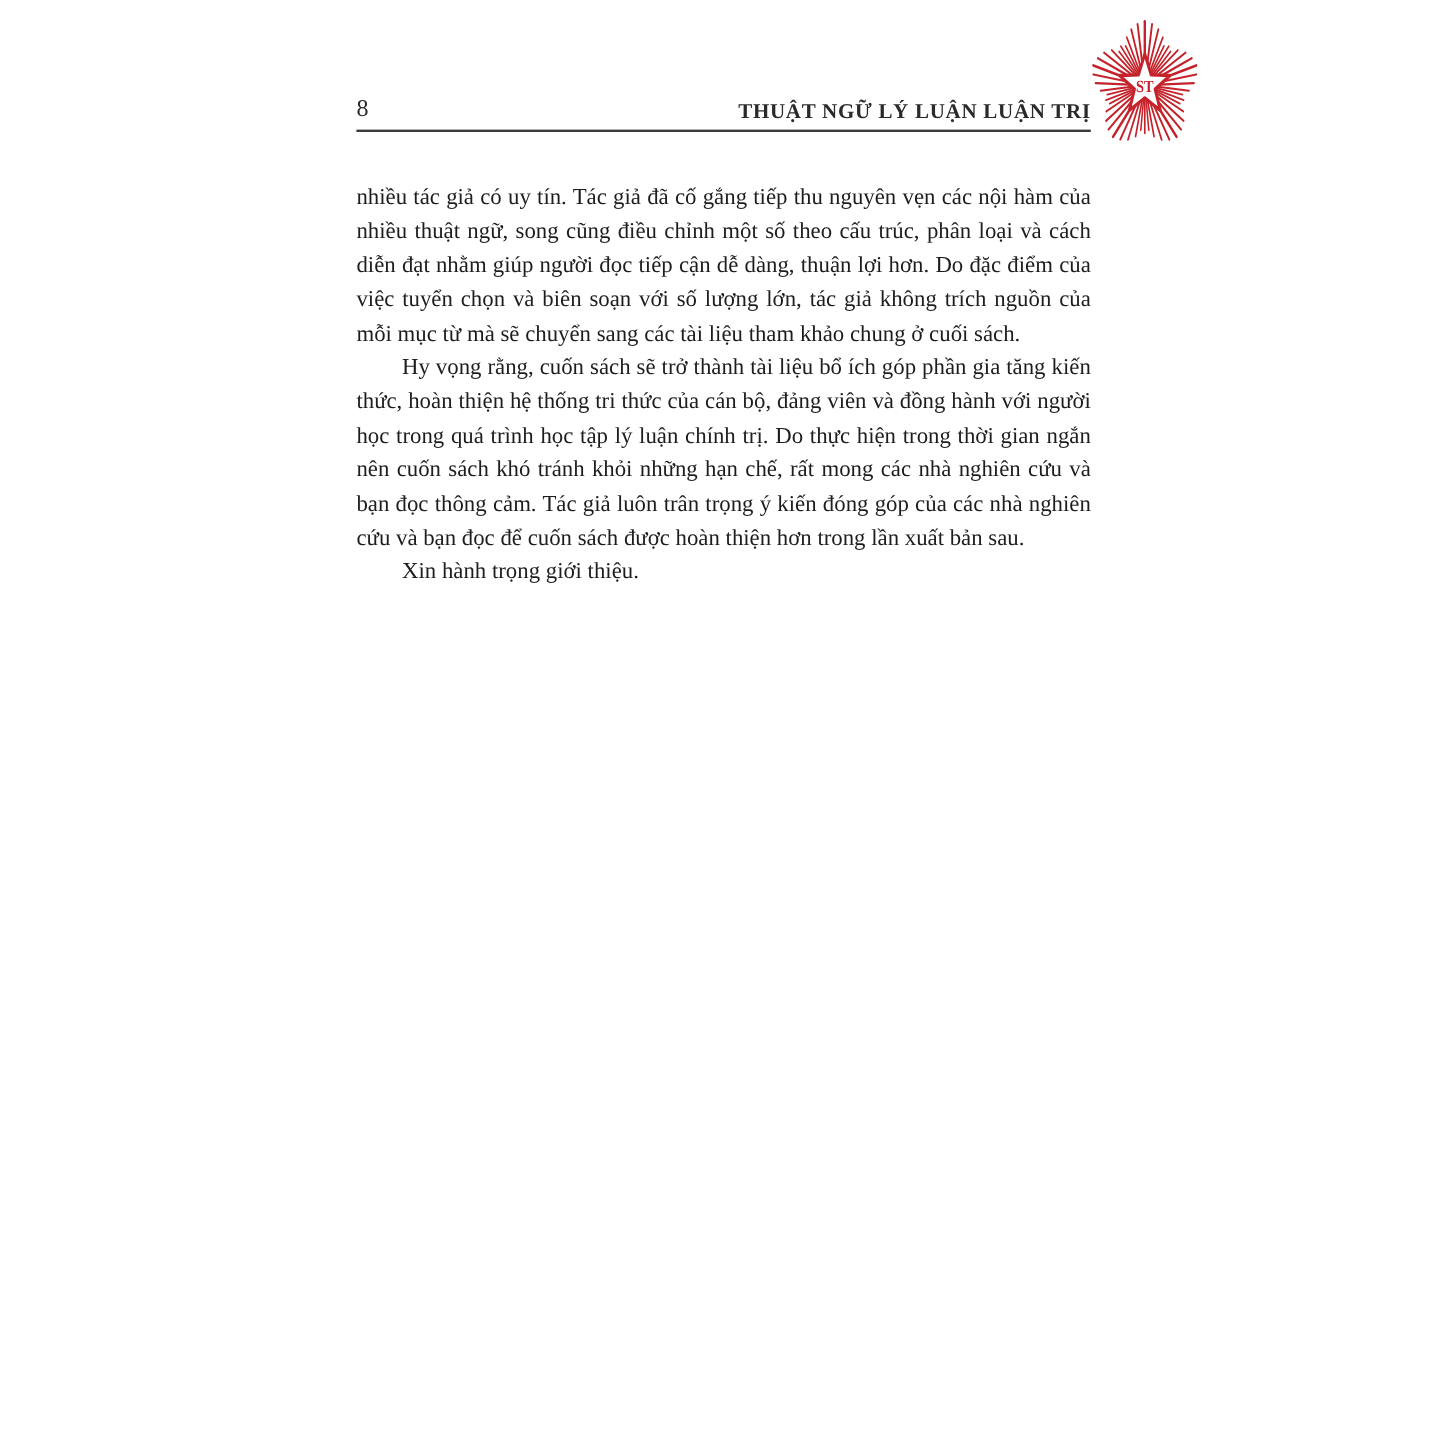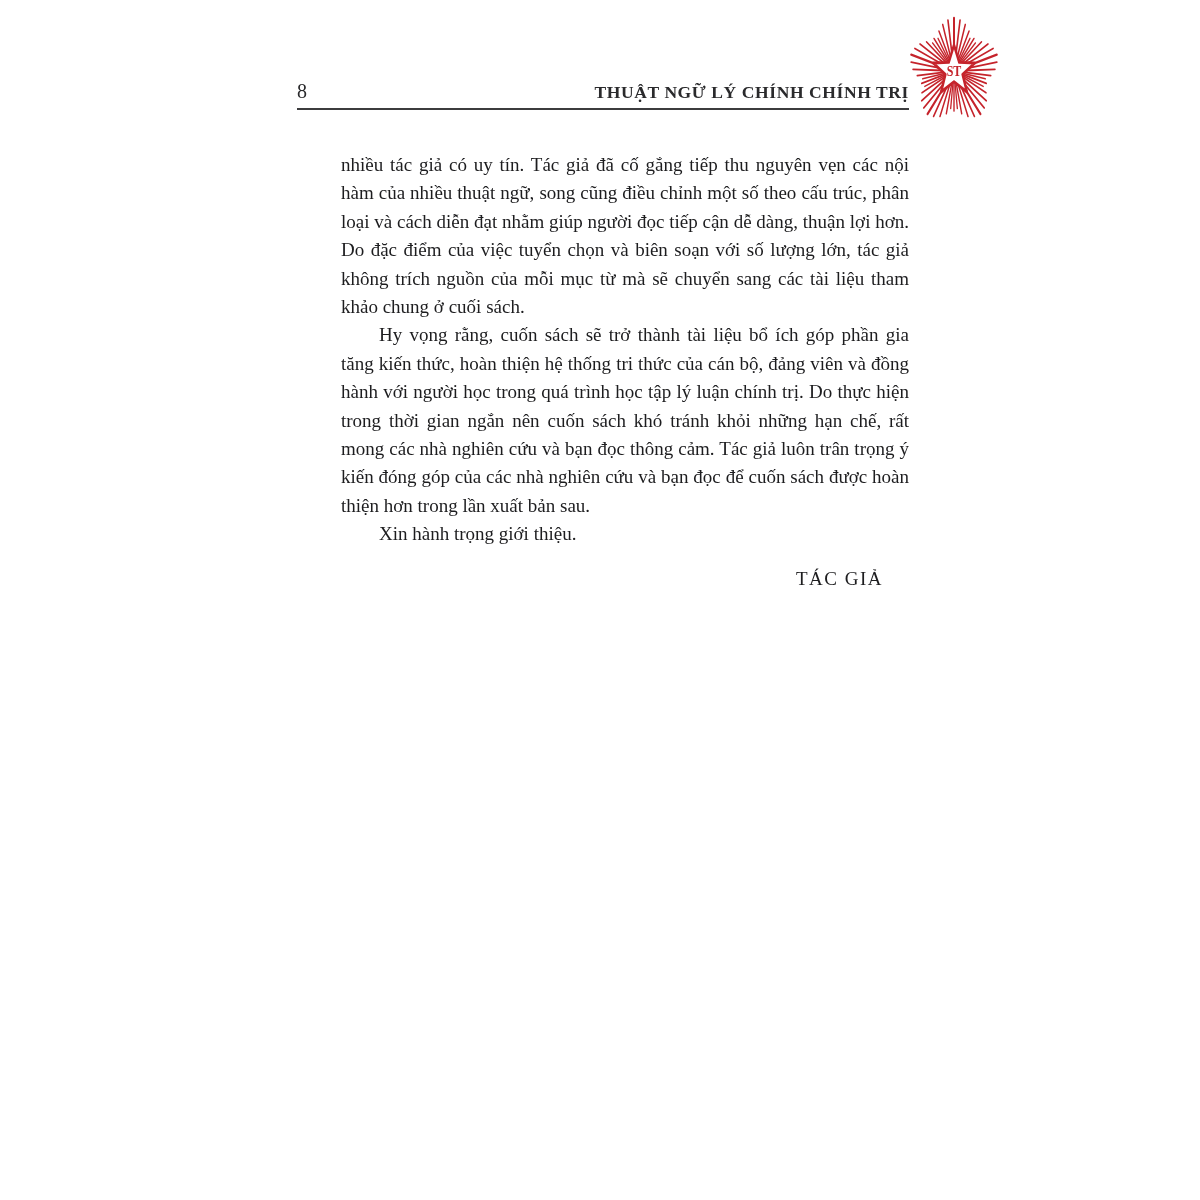--- a/index.html
+++ b/index.html
@@ -46,41 +46,41 @@
   
   .body-text {
     position: absolute;
     left: 297px; top: 151px;
     width: 612px;
     font-size: 19px;
     line-height: 28.4px;
     text-align: justify;
     color: #1d1d1f;
   }
-  .body-text p { text-indent: 38px; margin-left: 44px; }
+  .body-text p { text-indent: 38px; }
   .body-text p.continuation { text-indent: 0; }
   .signature {
     position: absolute;
     left: 297px; top: 568px;
     width: 612px;
     text-align: right;
     padding-right: 26px;
     font-size: 19px;
     letter-spacing: 1.5px;
     color: #1d1d1f;
   }
 </style>
 </head>
 <body>
 
 <div class="canvas">
 
   <div class="running-header">
     <span class="page-number">8</span>
-    <span class="running-title">THUẬT NGỮ LÝ CHÍNH CHÍNH TRỊ</span>
+    <span class="running-title">THUẬT NGỮ LÝ LUẬN LUẬN TRỊ</span>
   </div>
 
   <div class="logo">
     <svg viewBox="0 0 100 100" width="100" height="118" preserveAspectRatio="none" aria-hidden="true">
       <defs>
         <g id="fan" stroke="#c5232b" fill="none" stroke-linecap="round">
           <line x1="50" y1="37" x2="50" y2="5" stroke-width="2"></line>
           <line x1="50" y1="37" x2="50" y2="6.5" transform="rotate(8 50 50)" stroke-width="1.6"></line>
           <line x1="50" y1="37" x2="50" y2="6.5" transform="rotate(-8 50 50)" stroke-width="1.6"></line>
           <line x1="50" y1="38" x2="50" y2="9" transform="rotate(16 50 50)" stroke-width="1.5"></line>
@@ -101,15 +101,14 @@
       <text x="50" y="54.5" text-anchor="middle" font-size="12" font-weight="bold" font-family="Liberation Serif, DejaVu Serif, serif" fill="#c5232b">ST</text>
     </svg>
   </div>
 
   <div class="body-text">
     <p class="continuation">nhiều tác giả có uy tín. Tác giả đã cố gắng tiếp thu nguyên vẹn các nội hàm của nhiều thuật ngữ, song cũng điều chỉnh một số theo cấu trúc, phân loại và cách diễn đạt nhằm giúp người đọc tiếp cận dễ dàng, thuận lợi hơn. Do đặc điểm của việc tuyển chọn và biên soạn với số lượng lớn, tác giả không trích nguồn của mỗi mục từ mà sẽ chuyển sang các tài liệu tham khảo chung ở cuối sách.</p>
     <p>Hy vọng rằng, cuốn sách sẽ trở thành tài liệu bổ ích góp phần gia tăng kiến thức, hoàn thiện hệ thống tri thức của cán bộ, đảng viên và đồng hành với người học trong quá trình học tập lý luận chính trị. Do thực hiện trong thời gian ngắn nên cuốn sách khó tránh khỏi những hạn chế, rất mong các nhà nghiên cứu và bạn đọc thông cảm. Tác giả luôn trân trọng ý kiến đóng góp của các nhà nghiên cứu và bạn đọc để cuốn sách được hoàn thiện hơn trong lần xuất bản sau.</p>
     <p>Xin hành trọng giới thiệu.</p>
   </div>
 
-  <div class="signature">TÁC GIẢ</div>
 
 </div>
 
 </body></html>

